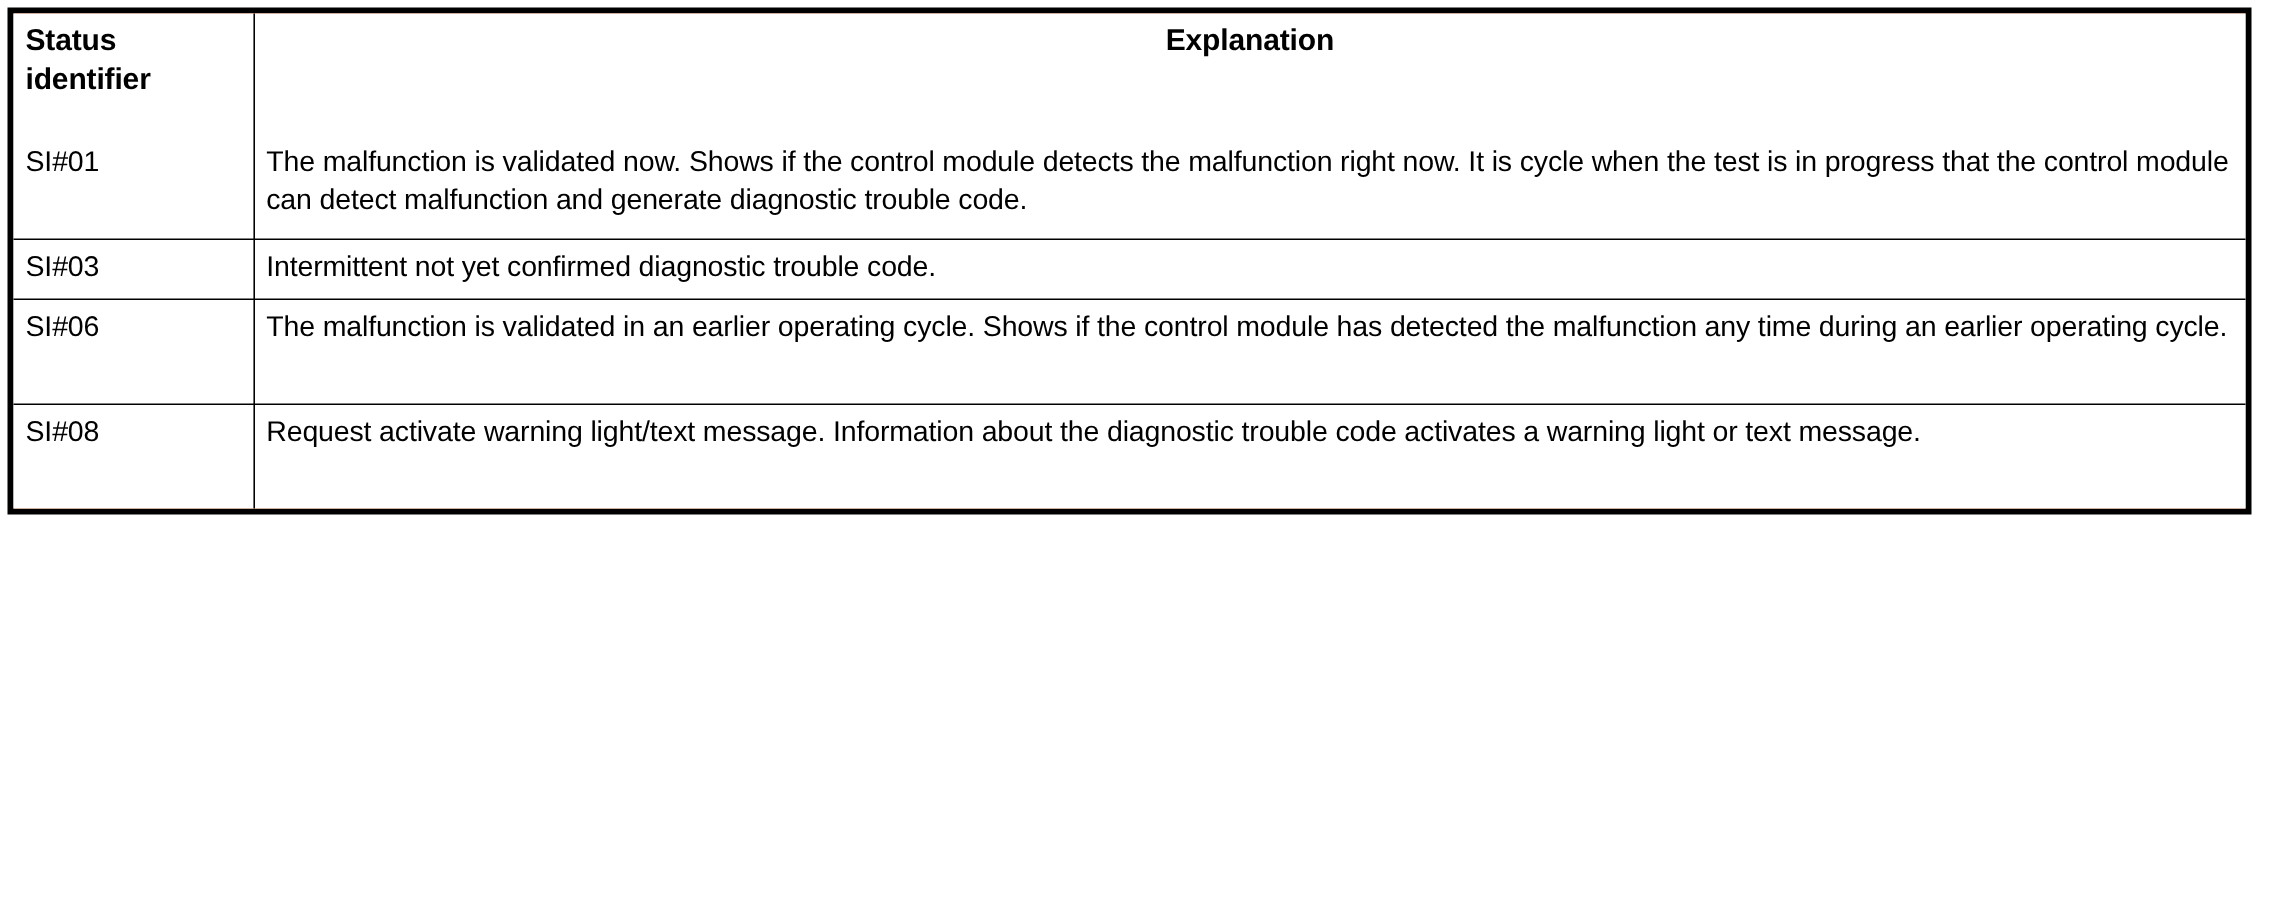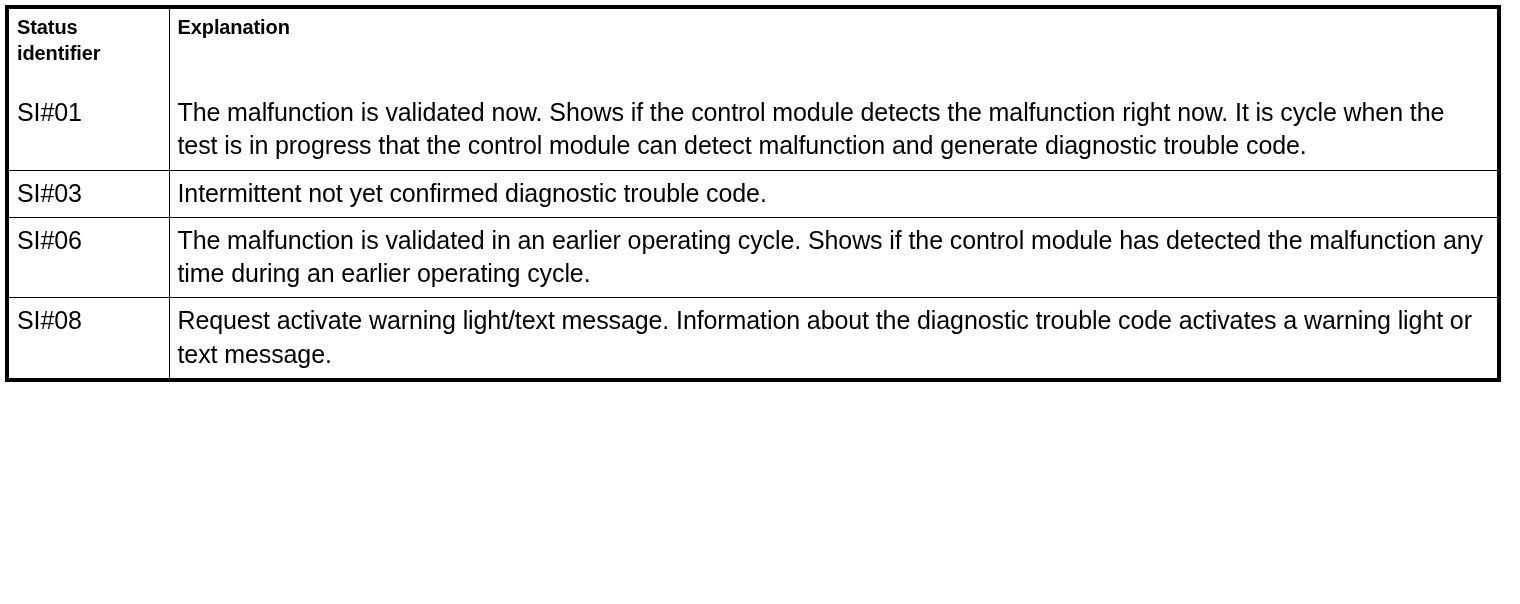--- a/index.html
+++ b/index.html
@@ -43,40 +43,40 @@
 
   table.status-table col.col-id { width: 160px; }
   table.status-table col.col-exp { width: auto; }
 
   table.status-table th,
   table.status-table td {
     border: 1px solid #000000;
     vertical-align: top;
     padding: 6px 8px 7px 8px;
     text-align: left;
-    font-size: 25px;
+    font-size: 19px;
     line-height: 1.33;
     letter-spacing: -0.1px;
     background: #ffffff;
   }
 
   
   table.status-table tr > *:first-child { border-left: none; }
   table.status-table tr > *:last-child { border-right: none; }
   table.status-table tr:first-child > * { border-top: none; }
   table.status-table tr:last-child > * { border-bottom: none; }
 
   table.status-table thead th {
     font-weight: bold;
     font-size: 20px;
     line-height: 1.28;
   }
 
   thead tr.header-row th.header-id { height: 68px; }
-  thead tr.header-row th.header-exp { height: 68px; }
+  thead tr.header-row th.header-exp { height: 68px; text-align: center; }
 
   td.cell-id {
     white-space: nowrap;
     font-size: 19.5px;
   }
 
   td.cell-exp { padding-right: 10px; }
 
   tr.row-tall td { height: 56px; }
   tr.row-short td { height: 26px; }

